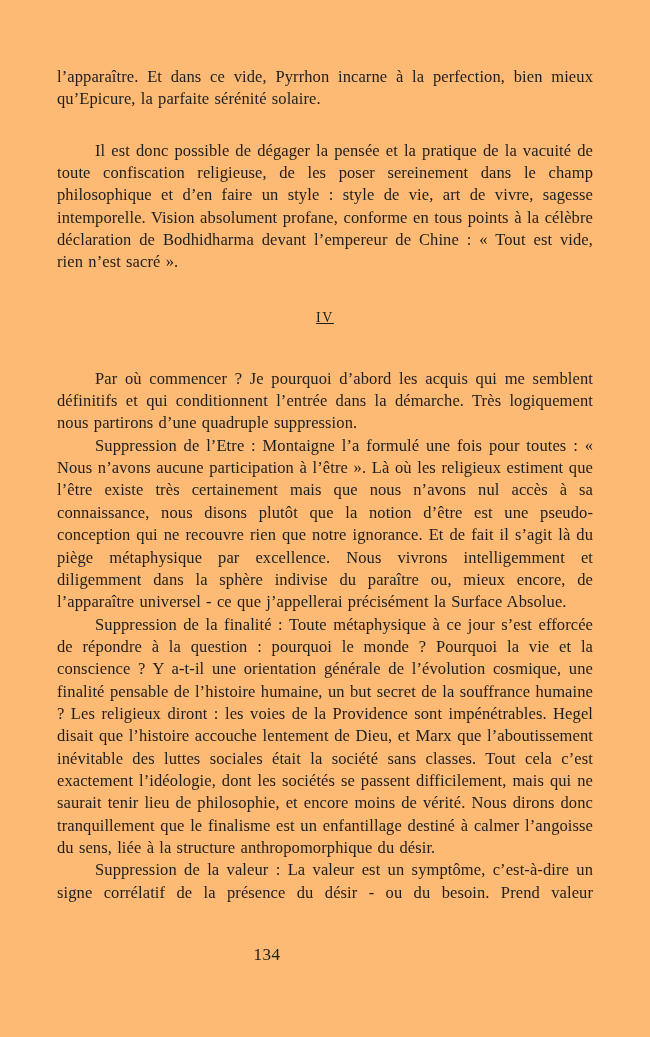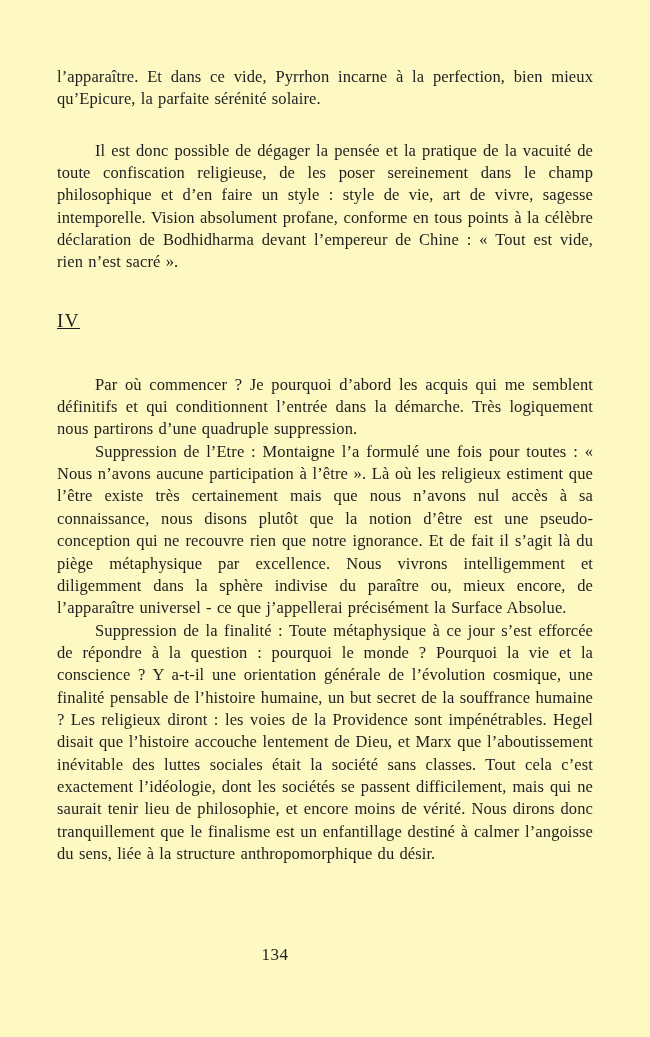--- a/index.html
+++ b/index.html
@@ -4,21 +4,21 @@
 <style>
   html, body {
     margin: 0;
     padding: 0;
     background: #ffffff;
   }
   .page {
     position: relative;
     width: 650px;
     height: 1037px;
-    background: #fef9c3;
+    background: #fdba74;
     overflow: hidden;
     font-family: "Liberation Serif", "DejaVu Serif", serif;
     color: #1e1e1e;
   }
   .text-block {
     position: absolute;
     left: 57px;
     top: 66px;
     width: 536px;
   }
@@ -34,30 +34,30 @@
     text-indent: 38px;
   }
   p.gap-before {
     margin-top: 29px;
   }
   p.justify-last {
     text-align-last: justify;
   }
   .section-heading {
     display: block;
-    font-size: 19px;
+    font-size: 14px;
     font-weight: normal;
-    text-align: left;
+    text-align: center;
     margin: 36px 0 42px 0;
     letter-spacing: 1.5px;
     text-decoration: underline;
   }
   .page-number {
     position: absolute;
-    left: 8px;
+    left: 0;
     top: 945px;
     width: 534px;
     text-align: center;
     font-size: 17px;
     letter-spacing: 0.5px;
   }
 </style>
 </head>
 <body>
 
@@ -69,17 +69,18 @@
     <p class="para indent gap-before">Il est donc possible de dégager la pensée et la pratique de la vacuité de toute confiscation religieuse, de les poser sereinement dans le champ philosophique et d’en faire un style : style de vie, art de vivre, sagesse intemporelle. Vision absolument profane, conforme en tous points à la célèbre déclaration de Bodhidharma devant l’empereur de Chine : « Tout est vide, rien n’est sacré ».</p>
 
     <h2 class="section-heading">IV</h2>
 
     <p class="para indent">Par où commencer ? Je pourquoi d’abord les acquis qui me semblent définitifs et qui conditionnent l’entrée dans la démarche. Très logiquement nous partirons d’une quadruple suppression.</p>
 
     <p class="para indent">Suppression de l’Etre : Montaigne l’a formulé une fois pour toutes : « Nous n’avons aucune participation à l’être ». Là où les religieux estiment que l’être existe très certainement mais que nous n’avons nul accès à sa connaissance, nous disons plutôt que la notion d’être est une pseudo-conception qui ne recouvre rien que notre ignorance. Et de fait il s’agit là du piège métaphysique par excellence. Nous vivrons intelligemment et diligemment dans la sphère indivise du paraître ou, mieux encore, de l’apparaître universel - ce que j’appellerai précisément la Surface Absolue.</p>
 
     <p class="para indent">Suppression de la finalité : Toute métaphysique à ce jour s’est efforcée de répondre à la question : pourquoi le monde ? Pourquoi la vie et la conscience ? Y a-t-il une orientation générale de l’évolution cosmique, une finalité pensable de l’histoire humaine, un but secret de la souffrance humaine ? Les religieux diront : les voies de la Providence sont impénétrables. Hegel disait que l’histoire accouche lentement de Dieu, et Marx que l’aboutissement inévitable des luttes sociales était la société sans classes. Tout cela c’est exactement l’idéologie, dont les sociétés se passent difficilement, mais qui ne saurait tenir lieu de philosophie, et encore moins de vérité. Nous dirons donc tranquillement que le finalisme est un enfantillage destiné à calmer l’angoisse du sens, liée à la structure anthropomorphique du désir.</p>
 
+    <p class="para indent justify-last">Suppression de la valeur : La valeur est un symptôme, c’est-à-dire un signe corrélatif de la présence du désir - ou du besoin. Prend valeur</p>
 
   </div>
 
   <div class="page-number">134</div>
 </div>
 
 </body></html>

